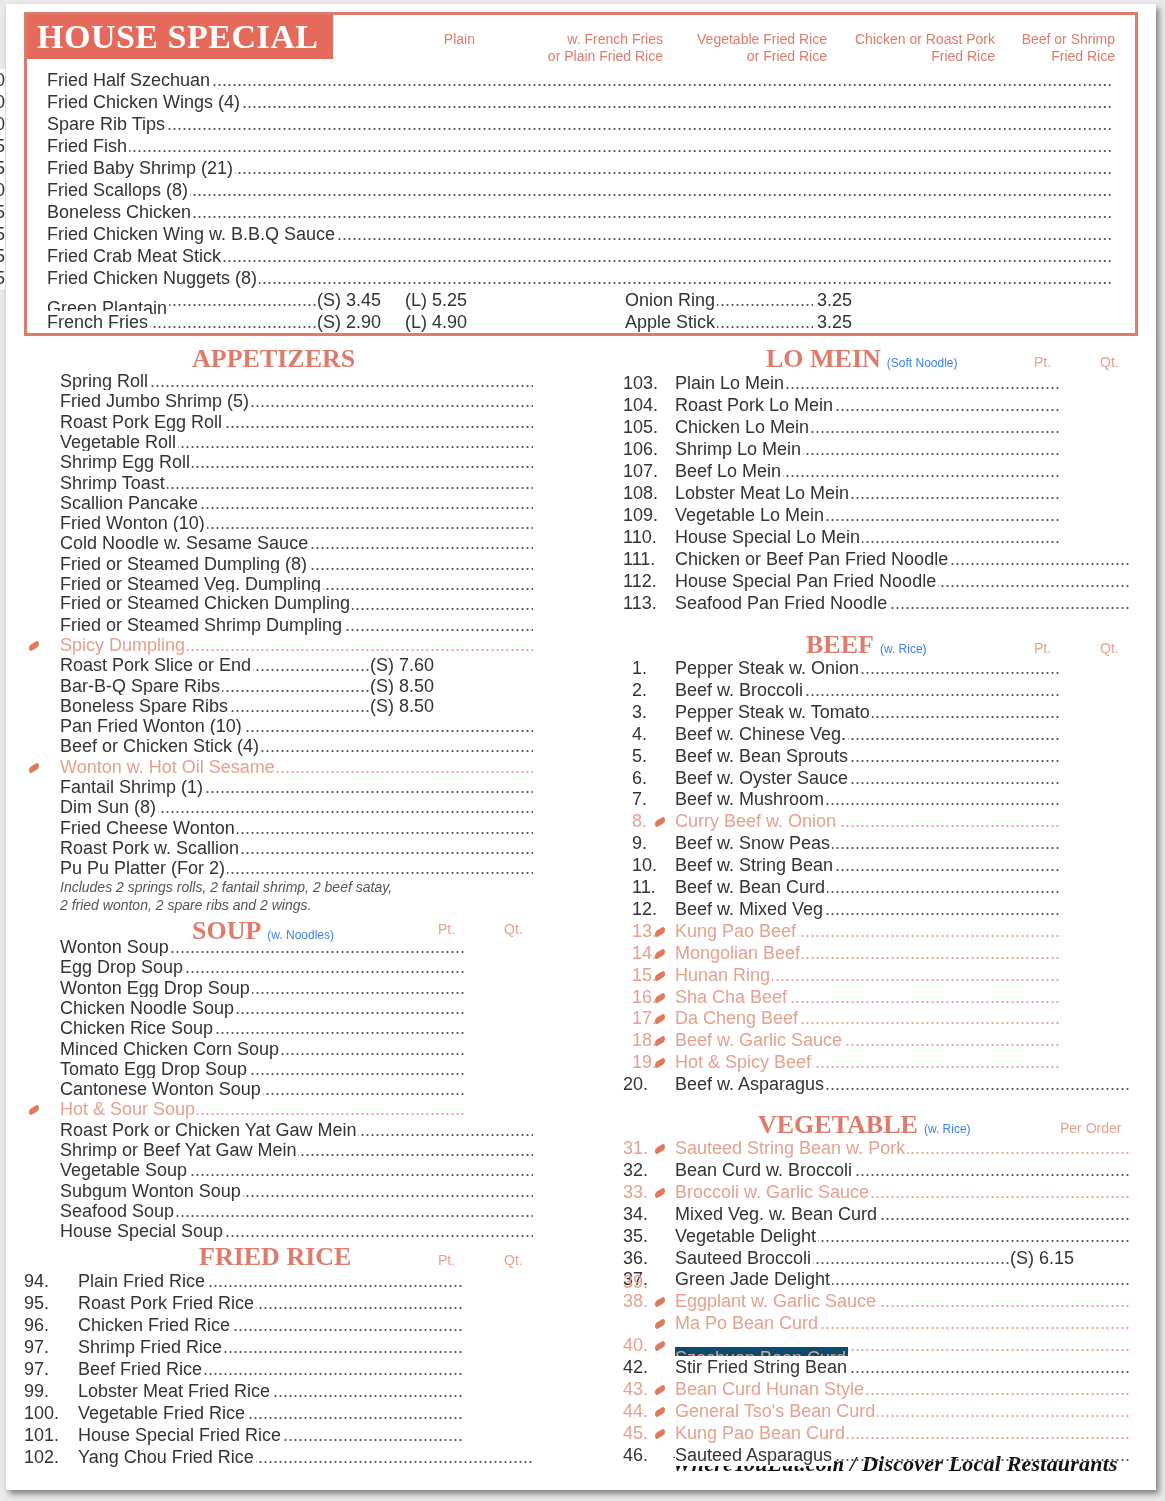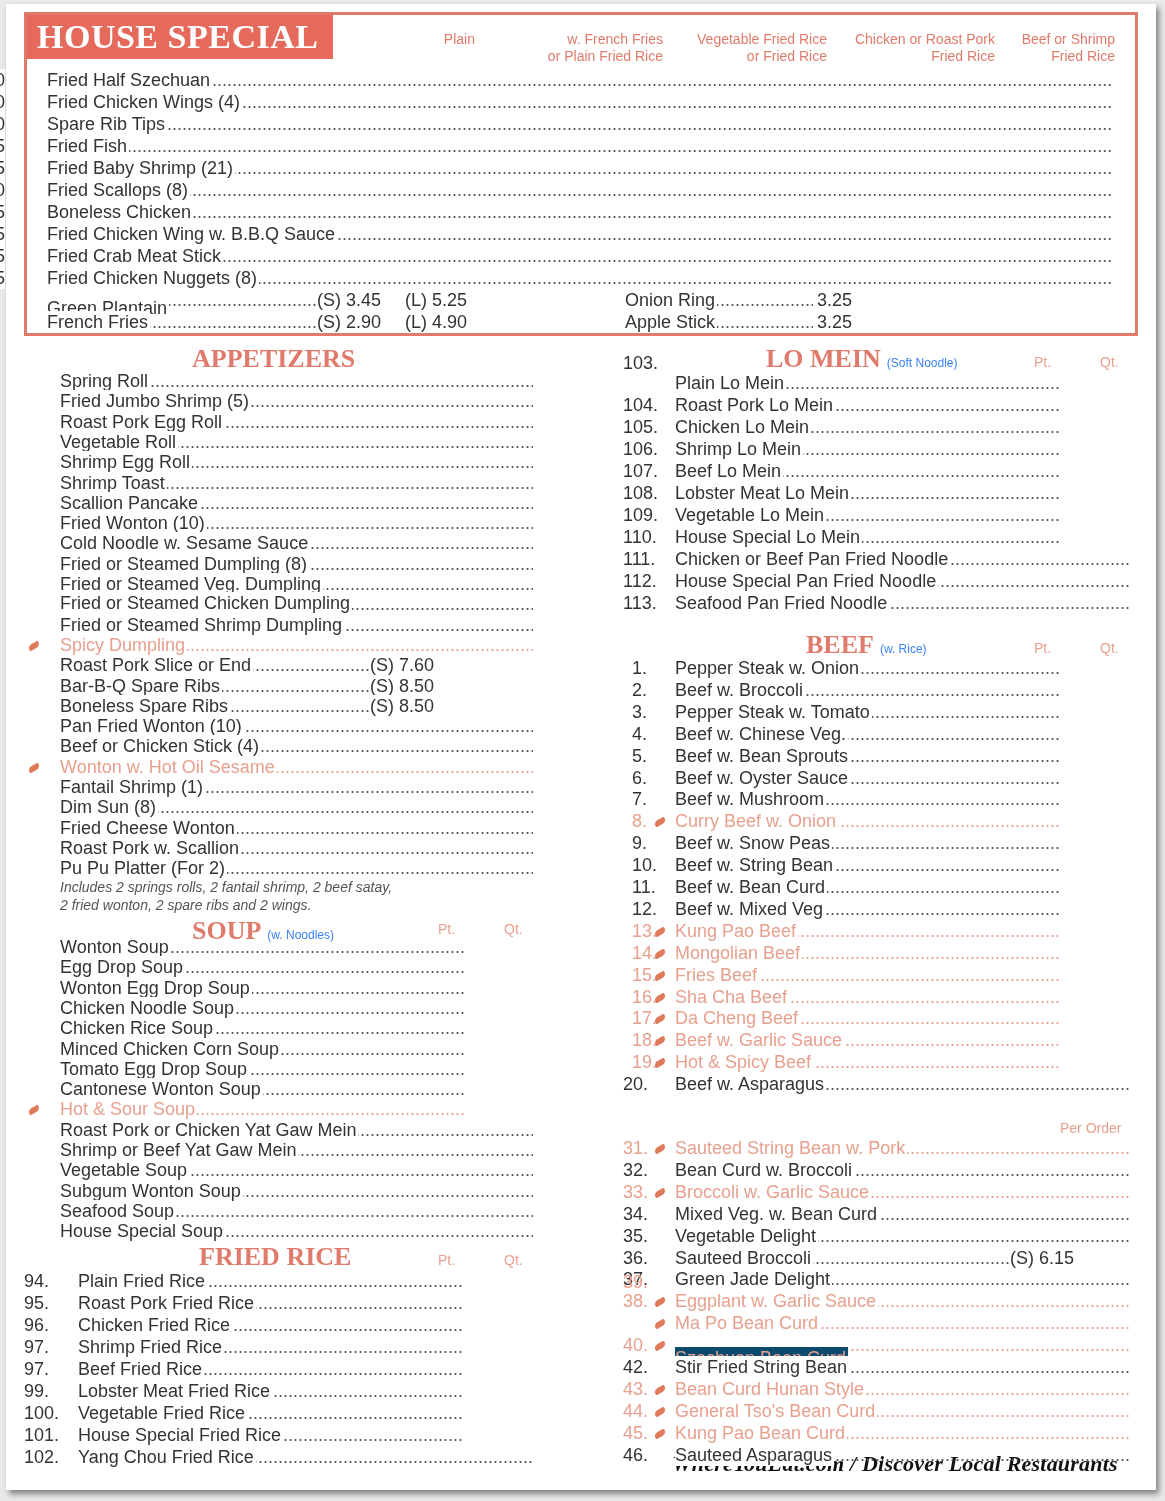--- a/index.html
+++ b/index.html
@@ -340,21 +340,21 @@
         <div class="dots" style="left:72px;width:455px;top:1442px;z-index:1;">............................................................................................................................................................................................................................................................................................................</div>
         <div class="row" style="left:72px;top:1442px;background:#fff;padding-right:2px;z-index:2;">Yang Chou Fried Rice</div>
       </div>
     </div>
 
   <div class="sec-title" style="left:760px;top:340px;"><span>LO MEIN</span><span class="sec-sub">(Soft Noodle)</span></div>
   <div class="col-label" style="left:1028px;top:350px;">Pt.</div>
   <div class="col-label" style="left:1094px;top:350px;">Qt.</div>
   <div id="lo-mein-rows">
       <div class="line" style="position:absolute;left:0;top:0;">
-        <div class="row" style="left:617px;top:348px;">103.</div>
+        <div class="row" style="left:617px;top:368px;">103.</div>
         <div class="dots" style="left:669px;width:385px;top:368px;z-index:1;">............................................................................................................................................................................................................................................................................................................</div>
         <div class="row" style="left:669px;top:368px;background:#fff;padding-right:2px;z-index:2;">Plain Lo Mein</div>
       </div>
       <div class="line" style="position:absolute;left:0;top:0;">
         <div class="row" style="left:617px;top:390px;">104.</div>
         <div class="dots" style="left:669px;width:385px;top:390px;z-index:1;">............................................................................................................................................................................................................................................................................................................</div>
         <div class="row" style="left:669px;top:390px;background:#fff;padding-right:2px;z-index:2;">Roast Pork Lo Mein</div>
       </div>
       <div class="line" style="position:absolute;left:0;top:0;">
         <div class="row" style="left:617px;top:412px;">105.</div>
@@ -477,21 +477,21 @@
       <div class="line spicy" style="position:absolute;left:0;top:0;">
         <span class="chili" style="left:648px;top:946.7px;"></span>
         <div class="row spicy-text" style="left:626px;top:937.7px;">14.</div>
         <div class="dots spicy-text" style="left:669px;width:385px;top:937.7px;z-index:1;">............................................................................................................................................................................................................................................................................................................</div>
         <div class="row spicy-text" style="left:669px;top:937.7px;background:#fff;padding-right:2px;z-index:2;">Mongolian Beef</div>
       </div>
       <div class="line spicy" style="position:absolute;left:0;top:0;">
         <span class="chili" style="left:648px;top:968.5999999999999px;"></span>
         <div class="row spicy-text" style="left:626px;top:959.5999999999999px;">15.</div>
         <div class="dots spicy-text" style="left:669px;width:385px;top:959.5999999999999px;z-index:1;">............................................................................................................................................................................................................................................................................................................</div>
-        <div class="row spicy-text" style="left:669px;top:959.5999999999999px;background:#fff;padding-right:2px;z-index:2;">Fries Beef</div>
+        <div class="row spicy-text" style="left:669px;top:959.5999999999999px;background:#fff;padding-right:2px;z-index:2;">Hunan Ring</div>
       </div>
       <div class="line spicy" style="position:absolute;left:0;top:0;">
         <span class="chili" style="left:648px;top:990.5px;"></span>
         <div class="row spicy-text" style="left:626px;top:981.5px;">16.</div>
         <div class="dots spicy-text" style="left:669px;width:385px;top:981.5px;z-index:1;">............................................................................................................................................................................................................................................................................................................</div>
         <div class="row spicy-text" style="left:669px;top:981.5px;background:#fff;padding-right:2px;z-index:2;">Sha Cha Beef</div>
       </div>
       <div class="line spicy" style="position:absolute;left:0;top:0;">
         <span class="chili" style="left:648px;top:1012.4px;"></span>
         <div class="row spicy-text" style="left:626px;top:1003.4px;">17.</div>
@@ -510,20 +510,21 @@
         <div class="dots spicy-text" style="left:669px;width:385px;top:1047.2px;z-index:1;">............................................................................................................................................................................................................................................................................................................</div>
         <div class="row spicy-text" style="left:669px;top:1047.2px;background:#fff;padding-right:2px;z-index:2;">Hot &amp; Spicy Beef</div>
       </div>
       <div class="line" style="position:absolute;left:0;top:0;">
         <div class="row" style="left:617px;top:1069.1px;">20.</div>
         <div class="dots" style="left:669px;width:455px;top:1069.1px;z-index:1;">............................................................................................................................................................................................................................................................................................................</div>
         <div class="row" style="left:669px;top:1069.1px;background:#fff;padding-right:2px;z-index:2;">Beef w. Asparagus</div>
       </div>
     </div>
 
+  <div class="sec-title" style="left:752px;top:1106px;"><span>VEGETABLE</span><span class="sec-sub">(w. Rice)</span></div>
   <div class="col-label" style="left:1054px;top:1116px;">Per Order</div>
   <div id="vegetable-rows">
       <div class="line spicy" style="position:absolute;left:0;top:0;">
         <span class="chili" style="left:648px;top:1142px;"></span>
         <div class="row spicy-text" style="left:617px;top:1133px;">31.</div>
         <div class="dots spicy-text" style="left:669px;width:455px;top:1133px;z-index:1;">............................................................................................................................................................................................................................................................................................................</div>
         <div class="row spicy-text" style="left:669px;top:1133px;background:#fff;padding-right:2px;z-index:2;">Sauteed String Bean w. Pork</div>
       </div>
       <div class="line" style="position:absolute;left:0;top:0;">
         <div class="row" style="left:617px;top:1154.9px;">32.</div>

